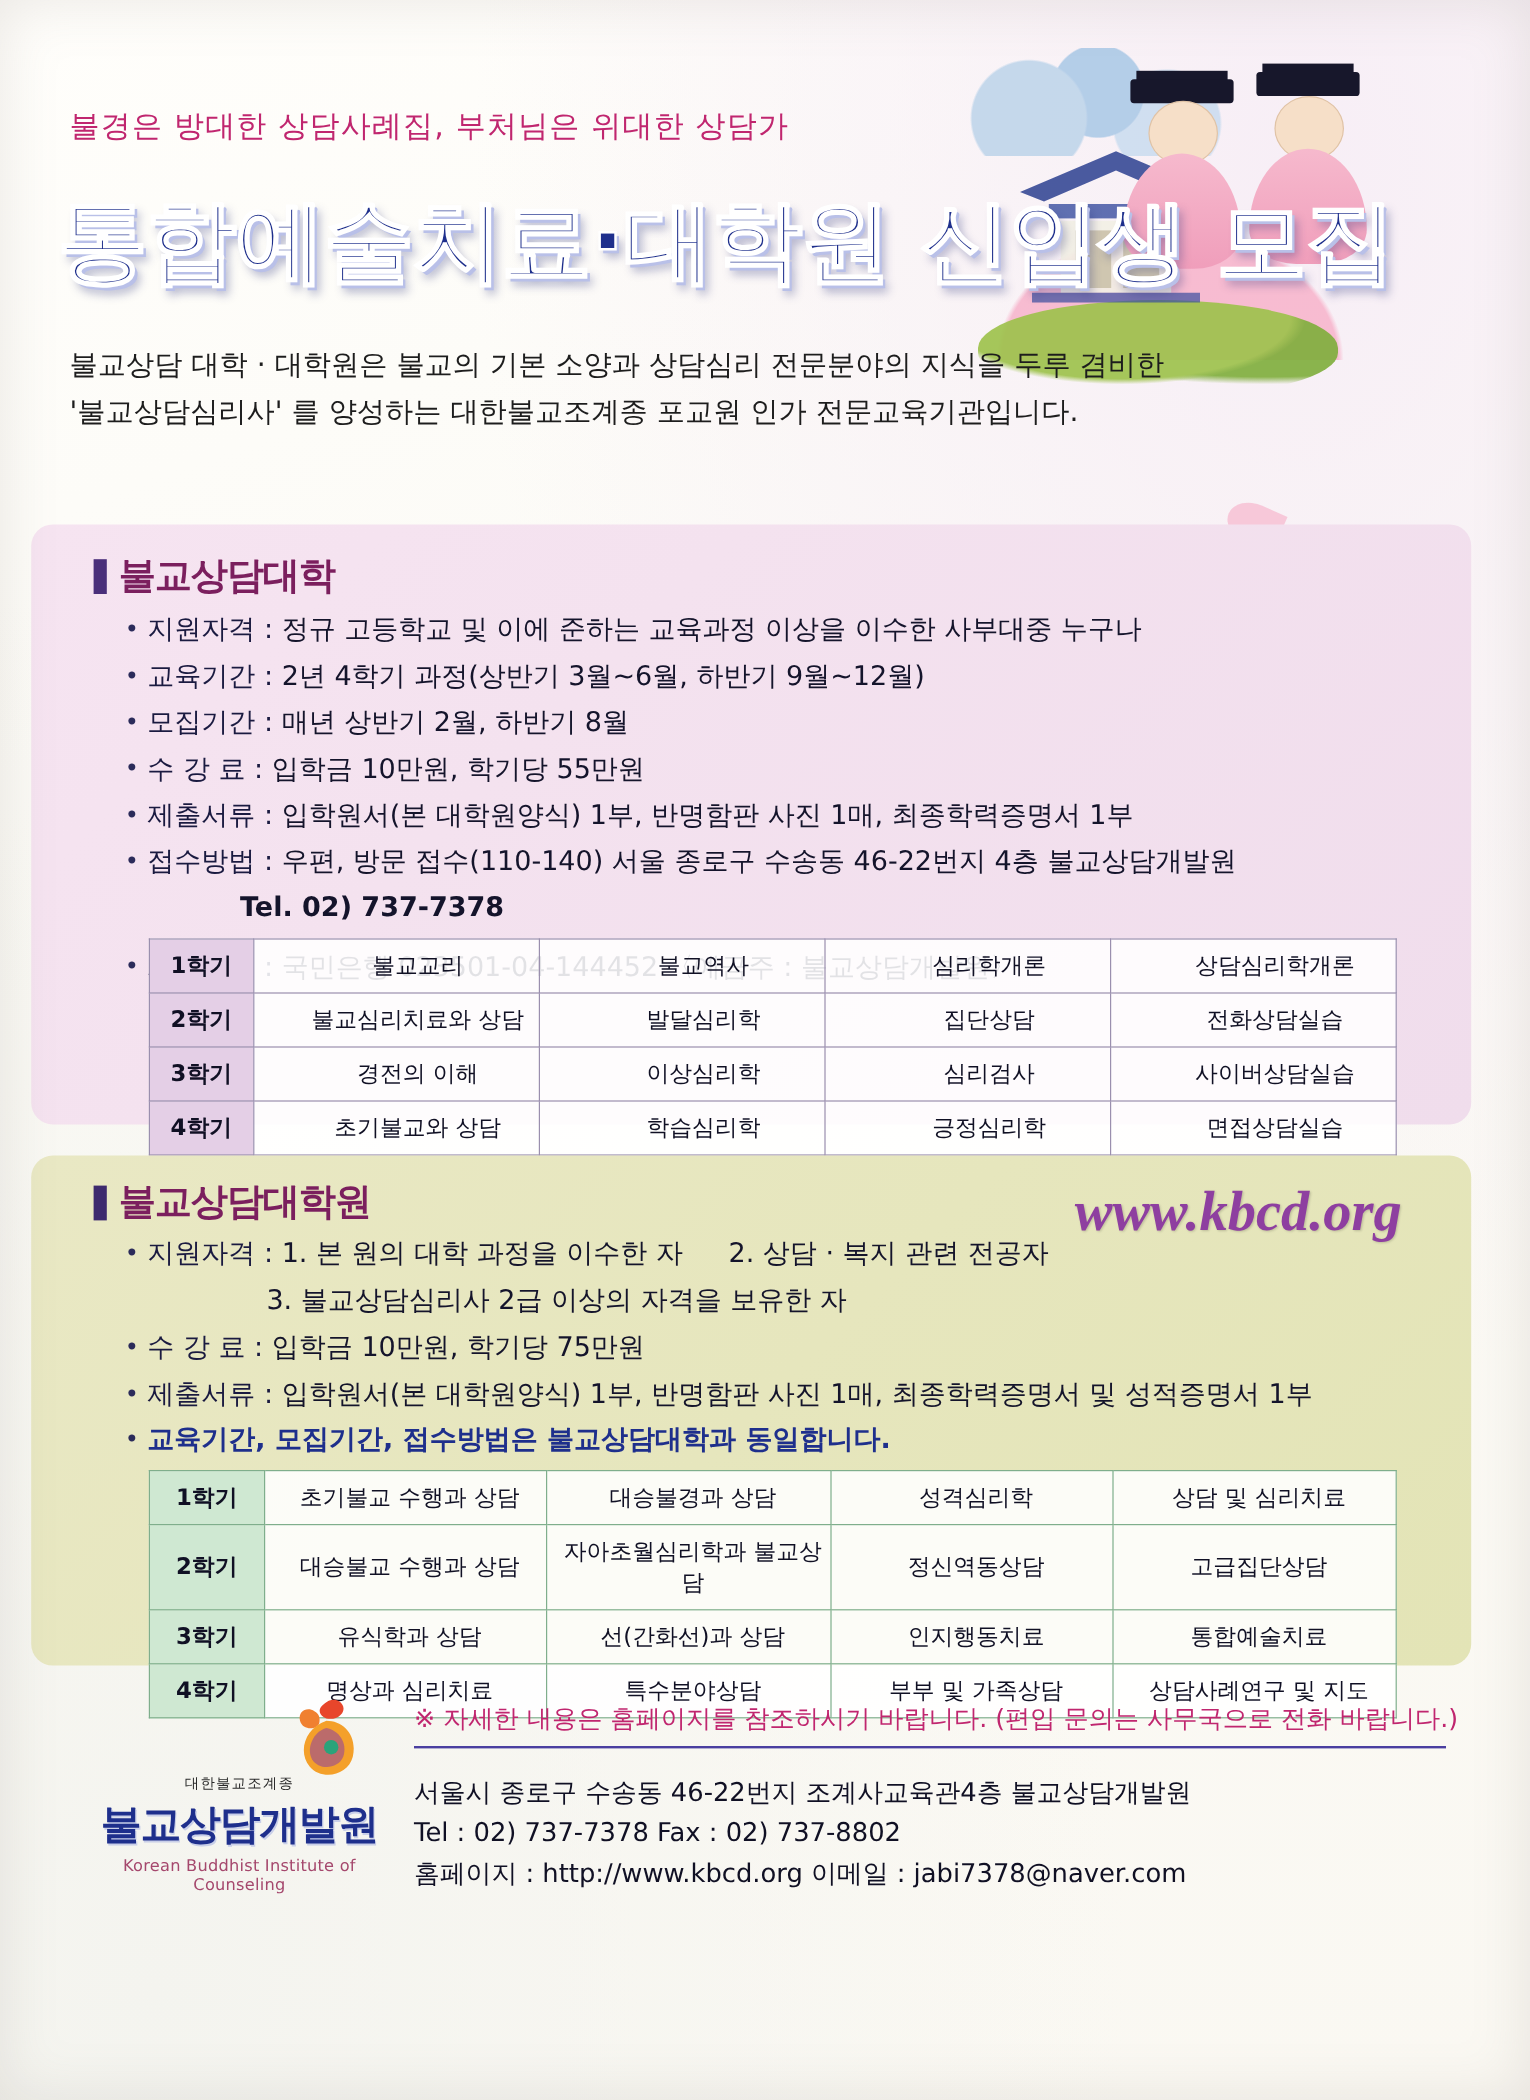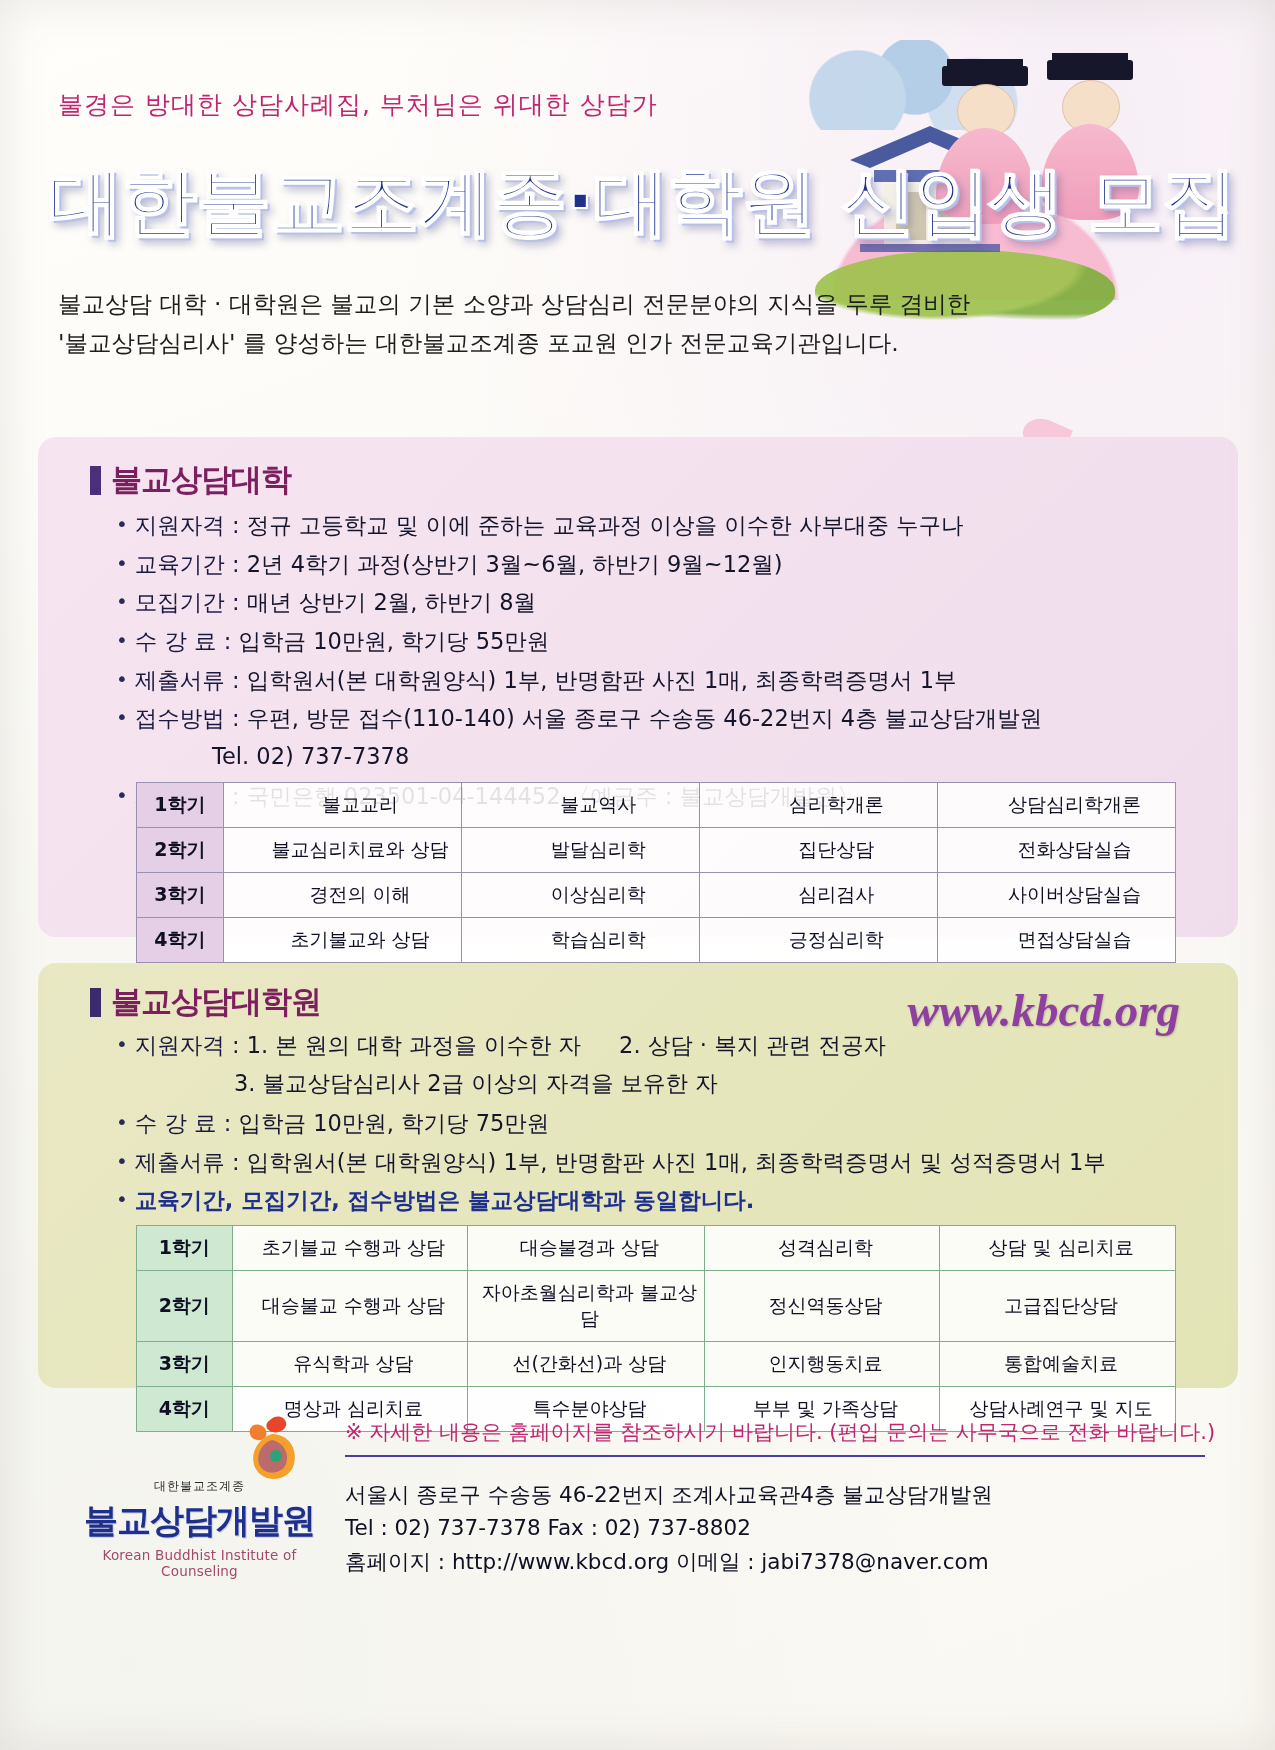--- a/index.html
+++ b/index.html
@@ -78,21 +78,21 @@
   }
   .monk .robe {
     position:absolute; top:66px; left:-6px; width:98px; height:96px;
     background:linear-gradient(180deg,#f6b9cd 0%, #f09ebb 100%);
     border-radius:50% 50% 40% 40%/70% 70% 30% 30%;
   }
   .petal { position:absolute; background:#f6b6cd; border-radius:50% 0 50% 50%; opacity:.7; }
 
   
   .section {
-    position:absolute; left:38px; width:1200px;
+    position:absolute; left:26px; width:1200px;
     border-radius:18px;
     box-sizing:border-box;
   }
   #sec-college {
     top:437px; height:500px;
     background:linear-gradient(135deg,#f6e4f1 0%, #f4e2ef 35%, #f0ddec 100%);
   }
   #sec-grad {
     top:963px; height:425px;
     background:linear-gradient(135deg,#e9e8c4 0%, #e6e6bd 50%, #e3e4b6 100%);
@@ -107,21 +107,21 @@
   .bar { display:inline-block; width:11px; height:29px; background:#4a2f7a; }
   #sec-grad .bar { background:#3d2a6e; }
 
   .bullets { position:absolute; left:78px; font-size:22.5px; color:#14142b; font-family:"DejaVu Sans", sans-serif; }
   #sec-college .bullets { top:74px; }
   #sec-grad .bullets { top:68px; }
   .row { display:flex; align-items:flex-start; margin-bottom:10.5px; line-height:1.25; }
   .dot { color:#2b2b5a; margin-right:7px; font-size:20px; line-height:1.35; }
   .lbl { color:#1a1a40; white-space:nowrap; }
   .val { color:#14142b; }
-  .sub-line { margin:0 0 13px 96px; }
+  .sub-line { margin:0 0 23px 96px;font-weight:bold; }
   .indent-line { margin:-2px 0 10.5px 118px; }
   .emph { color:#1e2f8c; font-weight:bold; }
 
   .website {
     position:absolute; right:58px; top:20px;
     font-family:"Liberation Serif", serif;
     font-style:italic; font-size:47px; color:#8e3fa0;
     text-shadow:1px 1px 2px rgba(0,0,0,.18);
     font-weight:bold;
   }
@@ -211,21 +211,21 @@
     <div class="robe"></div>
   </div>
 
   <div class="petal" style="left:1022px; top:420px; width:46px; height:34px; transform:rotate(24deg);"></div>
   <div class="petal" style="left:1090px; top:478px; width:40px; height:30px; transform:rotate(-18deg);"></div>
   <div class="petal" style="left:1050px; top:548px; width:34px; height:26px; transform:rotate(40deg);"></div>
   <div class="petal" style="left:1110px; top:600px; width:30px; height:22px; transform:rotate(10deg);"></div>
   <div class="petal" style="left:980px; top:640px; width:26px; height:20px; transform:rotate(-32deg);"></div>
 
   <div class="tagline">불경은 방대한 상담사례집, 부처님은 위대한 상담가</div>
-  <div class="main-title">대한불교조계종·대학원 신입생 모집</div>
+  <div class="main-title">통합예술치료·대학원 신입생 모집</div>
   <div class="subtitle">
     <div>불교상담 대학 · 대학원은 불교의 기본 소양과 상담심리 전문분야의 지식을 두루 겸비한</div>
     <div>'불교상담심리사' 를 양성하는 대한불교조계종 포교원 인가 전문교육기관입니다.</div>
   </div>
 
   <div class="section" id="sec-college">
     <div class="sec-title">
       <span class="bar"></span>
       <span>불교상담대학</span>
     </div>

